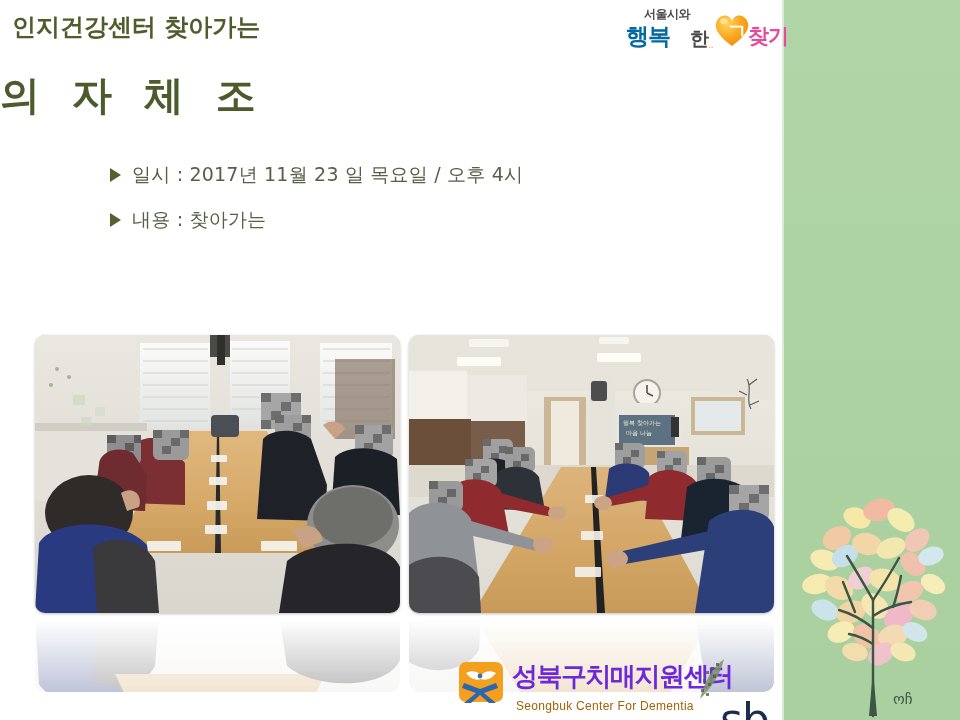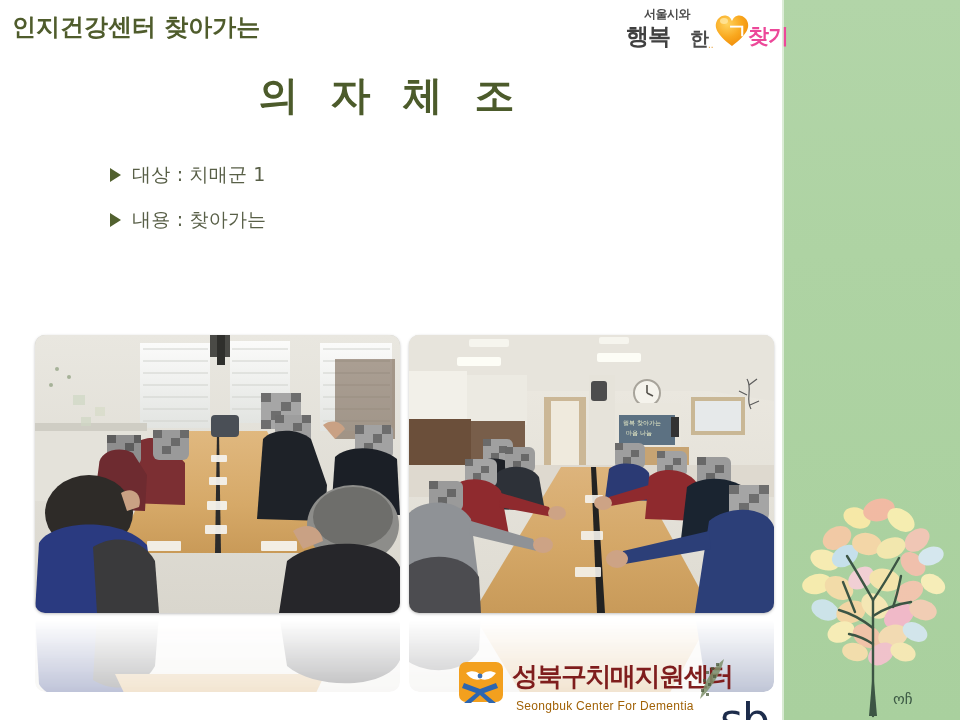--- a/index.html
+++ b/index.html
@@ -75,21 +75,21 @@
     color: #4a4a4a;
     white-space: nowrap;
     letter-spacing: -0.5px;
   }
   .seoul-logo .line2 {
     position: absolute;
     left: 2px;
     top: 15px;
     font-size: 23px;
     font-weight: 700;
-    color: #404040;
+    color: #0369a1;
     white-space: nowrap;
     letter-spacing: -1px;
   }
   .seoul-logo .hanja {
     position: absolute;
     left: 66px;
     top: 20px;
     font-size: 19px;
     font-weight: 700;
     color: #4a4a4a;
@@ -127,21 +127,21 @@
     white-space: nowrap;
     letter-spacing: -1px;
   }
 
   
   .main-title {
     position: absolute;
     left: 0;
     top: 68px;
     width: 782px;
-    text-align: center;
+    text-align: left;
     font-size: 40px;
     font-weight: 700;
     color: #4c5b2b;
     letter-spacing: 9px;
     font-family: "DejaVu Sans", "Liberation Sans", sans-serif;
   }
 
   
   .bullets {
     position: absolute;
@@ -213,21 +213,21 @@
     top: 4px;
     width: 46px;
     height: 46px;
   }
   .footer-kr {
     position: absolute;
     left: 54px;
     top: 4px;
     font-size: 26px;
     font-weight: 700;
-    color: #7f1d1d;
+    color: #6d28d9;
     letter-spacing: -1.5px;
     white-space: nowrap;
     font-family: "DejaVu Sans", "Liberation Sans", sans-serif;
   }
   .footer-en {
     position: absolute;
     left: 58px;
     top: 44px;
     font-size: 12px;
     color: #a16207;
@@ -329,21 +329,21 @@
     </svg>
     <span class="heart-letter">ㄱ</span>
     <span class="line3">찾기</span>
   </div>
 
   <div class="main-title">의 자 체 조</div>
 
   <div class="bullets">
     <div class="bullet-row">
       <span class="bullet-mark"></span>
-      <span class="bullet-text">대상 : 치매군 1</span>
+      <span class="bullet-text">일시 : 2017년 11월 23 일 목요일 / 오후 4시</span>
     </div>
     <div class="bullet-row">
       <span class="bullet-mark"></span>
       <span class="bullet-text">내용 : 찾아가는</span>
     </div>
   </div>
 
   <div class="photo photo-left">
     <svg viewBox="0 0 365 278" preserveAspectRatio="xMidYMid slice">
       <defs>

